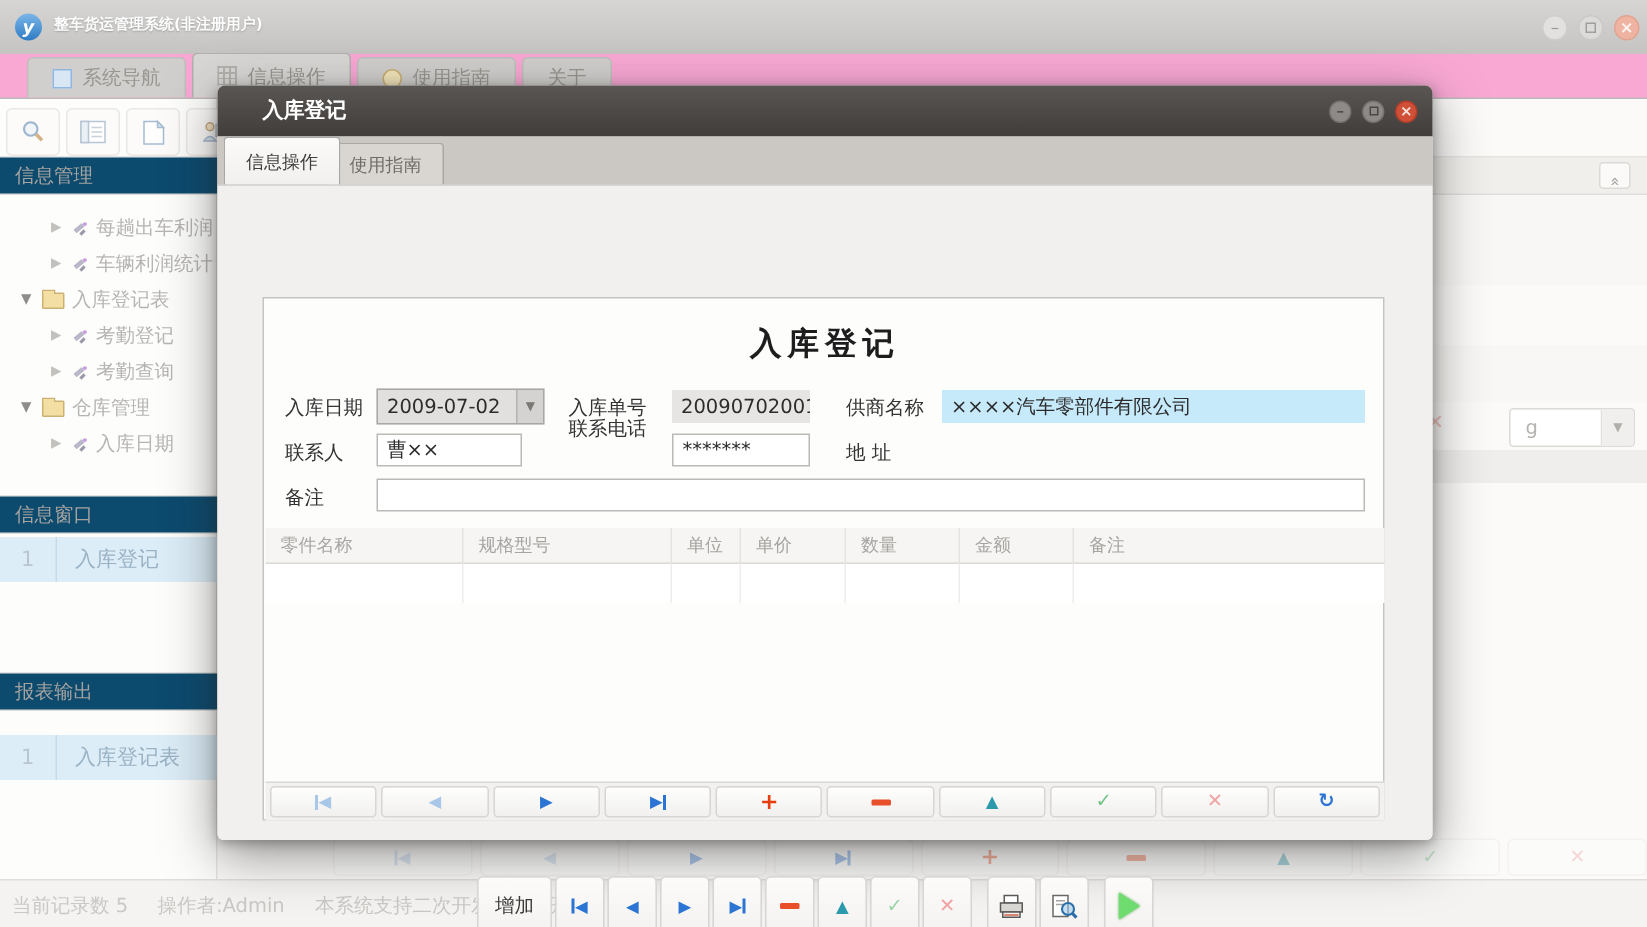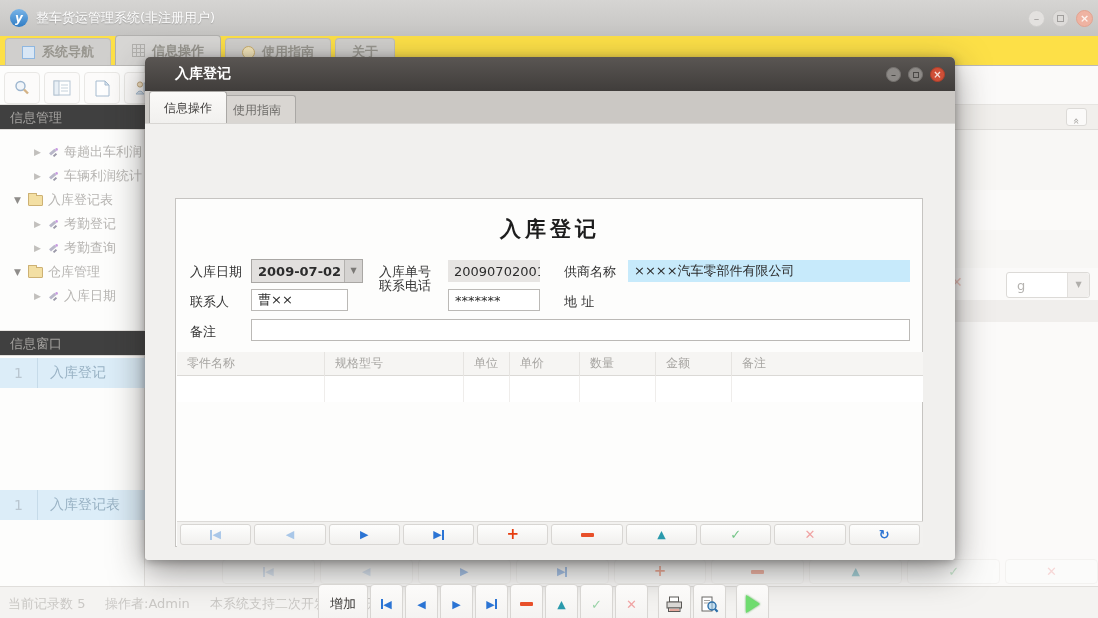--- a/index.html
+++ b/index.html
@@ -7,48 +7,48 @@
     font-family:"DejaVu Sans","Liberation Sans",sans-serif; }
   .abs { position:absolute; }
   #stage { position:relative; width:1098px; height:618px; background:#fbfaf9; overflow:hidden; }
 
   
   #titlebar { left:0; top:0; width:1098px; height:36px;
     background:linear-gradient(#d6d5d3,#c5c4c2); }
   #app-icon { left:10px; top:9px; width:18px; height:18px; border-radius:50%;
     background:linear-gradient(#7ab5e8,#2f7cc4); color:#fff; font-size:12px; font-weight:bold;
     text-align:center; line-height:18px; font-style:italic; }
-  #app-title { left:36px; top:9px; color:#fdfdfd; font-size:13px; font-weight:normal;
+  #app-title { left:36px; top:9px; color:#fdfdfd; font-size:10px; font-weight:bold;
     text-shadow:0 1px 1px rgba(120,120,120,.5); }
   .winctl { top:10px; width:17px; height:17px; border-radius:50%; text-align:center;
     line-height:15px; font-size:11px; }
   #win-min { left:1028px; background:#e3e1df; color:#9a9896; border:1px solid #cfcecc; }
   #win-max { left:1052px; background:#dddbd9; border:1px solid #cbc9c7; }
   #win-max .sq { display:inline-block; width:7px; height:7px; border:1px solid #a09e9c; margin-top:4px; }
   #win-close { left:1076px; background:#efb3a2; color:#fdf3ef; border:1px solid #e2a390; font-weight:bold; }
 
   
   #main-tabbar { left:0; top:36px; width:1098px; height:30px;
-    background:#fde047; border-bottom:1px solid #bbbab8; display:flex; align-items:flex-end; padding-left:5px;font-weight:bold; }
+    background:#f9a8d4; border-bottom:1px solid #bbbab8; display:flex; align-items:flex-end; padding-left:18px; }
   .main-tab { display:flex; align-items:center; gap:7px; height:27px; padding:0 16px;
     background:#d0cfcd; border:1px solid #bfbebc; border-bottom:none; border-radius:4px 4px 0 0;
     color:#98968f; font-size:13px; margin-right:4px; }
   .main-tab.active { background:#d8d7d5; height:30px; border-color:#b2b1af; }
   .sq-icon { width:13px; height:13px; background:#d9e7f5; border:1px solid #8fb7e0; }
   .grid-icon { width:13px; height:13px;
     background:
       repeating-linear-gradient(0deg,#a3a19e 0 1px,transparent 1px 4px),
       repeating-linear-gradient(90deg,#a3a19e 0 1px,transparent 1px 4px); opacity:.7; }
   .guide-icon { width:13px; height:13px; border-radius:50%; background:#f3e5ba; border:1px solid #c9ad6c; }
 
   
   #sidebar { left:0; top:66px; width:145px; height:520px; background:#fdfdfc; border-right:1px solid #e6e4e1; }
   .side-btn { top:6px; width:36px; height:32px; background:#fcfbfa; border:1px solid #e3e1de;
     border-radius:4px; display:flex; align-items:center; justify-content:center; opacity:.75; }
-  .side-header { left:0; width:145px; height:26px; line-height:25px; background:#404040;
+  .side-header { left:0; width:145px; height:26px; line-height:25px; background:#0c4a6e;
     border-top:1px solid #e7e5e2; border-bottom:1px solid #e0dedb;
     color:#a5a3a0; font-size:13px; padding-left:10px; }
   .tree-item { left:0; width:145px; height:24px; display:flex; align-items:center; color:#b7b5b2; font-size:13px; overflow:hidden; white-space:nowrap; }
   .tree-item .tw { width:10px; font-size:9px; color:#c2c0bd; flex:none; }
   .tree-item.folder .tw { color:#8f8d8a; }
   .tree-item .ticon { margin:0 5px 0 4px; flex:none; display:inline-flex; }
   .tree-item.lvl1 { padding-left:14px; }
   .tree-item.lvl2 { padding-left:34px; }
   .folder-glyph { width:15px; height:11px; background:#f3dfa3; border:1px solid #cdb173; border-radius:1px; position:relative; }
   .folder-glyph::before { content:""; position:absolute; left:-1px; top:-3px; width:7px; height:2px;
@@ -101,38 +101,38 @@
 
   
   #panel { left:30px; top:74px; width:748px; height:349px; background:#fdfdfc; border:1px solid #c6c4c1; }
   #form-heading { left:0; top:16px; width:748px; text-align:center; font-size:21px; font-weight:bold;
     color:#1d1d1d; letter-spacing:4px; }
   .flabel { font-size:13px; color:#333; white-space:nowrap; }
   .field { font-size:13px; color:#2c2c2c; display:flex; align-items:center; padding-left:6px; overflow:hidden; white-space:nowrap; }
   .txt { background:#fff; border:1px solid #bbb9b6; height:22px; }
   #date-combo { left:75px; top:60px; width:112px; height:24px; background:#e2e0de;
     border:1px solid #a9a7a4; display:flex; align-items:center; }
-  #date-combo .val { flex:1; padding-left:6px; font-size:13px; color:#2c2c2c;font-weight:bold; }
+  #date-combo .val { flex:1; padding-left:6px; font-size:13px; color:#2c2c2c; }
   #date-combo .arr { width:18px; align-self:stretch; background:#d5d3d1; border-left:1px solid #b4b2af;
     color:#7a7875; font-size:8px; text-align:center; line-height:22px; }
   #order-field { left:272px; top:61px; width:92px; height:22px; background:#e7e5e3; }
   #supplier-field { left:452px; top:61px; width:282px; height:22px; background:#c7eafb; }
   #contact-field { left:75px; top:90px; width:97px; }
   #phone-field { left:272px; top:90px; width:92px; }
   #address-field { left:452px; top:90px; width:282px; }
   #remark-field { left:75px; top:120px; width:659px; }
 
   
   #grid-header { left:1px; top:153px; width:746px; height:24px; background:#f6f5f3;
     border-bottom:1px solid #dbd9d6; display:flex; }
   .gh-cell { height:24px; line-height:23px; font-size:12px; color:#a7a5a2; padding-left:10px;
     border-right:1px solid #e6e4e1; overflow:hidden; white-space:nowrap; }
   #ghost-row { left:1px; top:177px; width:746px; height:26px; display:flex; background:#fff; }
   .ghost-cell { height:26px; border-right:1px solid #efedeb; }
-  .c0{width:148px} .c1{width:139px} .c2{width:46px} .c3{width:70px} .c4{width:76px} .c5{width:76px}
+  .c0{width:132px} .c1{width:139px} .c2{width:46px} .c3{width:70px} .c4{width:76px} .c5{width:76px}
   .c6{width:175px; border-right:none;}
   #grid-body { left:1px; top:203px; width:746px; height:119px; background:#fdfdfc; }
   #loading-box { left:320px; top:58px; width:100px; height:54px; background:#e6e4e2; border-radius:3px;
     text-align:center; }
   #loading-box .txt2 { color:#6a6a6a; font-size:12px; margin-top:4px; }
   #grid-toolbar { left:1px; top:322px; width:746px; height:26px; background:#f2f1ef;
     border-top:1px solid #dcdad7; display:flex; gap:3px; padding:2px 3px; }
   .gbtn { flex:1; background:linear-gradient(#fefefd,#f1f0ee); border:1px solid #d8d6d3; border-radius:3px;
     display:flex; align-items:center; justify-content:center; font-size:11px; }
 
@@ -288,20 +288,21 @@
         </span>
       <span class="tlabel">入库日期</span>
     </div>
 
     <div class="abs side-header" style="top:264px">信息窗口</div>
     <div class="abs info-row" style="top:292px">
       <span class="idx">1</span>
       <span class="lbl">入库登记</span>
     </div>
 
+    <div class="abs side-header" style="top:382px">报表输出</div>
     <div class="abs info-row" style="top:424px">
       <span class="idx">1</span>
       <span class="lbl">入库登记表</span>
     </div>
   </div>
 
   <div class="abs band" id="ws-header"></div>
   <div class="abs band" style="top:130px;height:60px;background:#f8f7f5"></div>
   <div class="abs band" style="top:230px;height:38px;background:#f8f7f5"></div>
   <div class="abs band" style="top:300px;height:22px;background:#f0eeec"></div>

